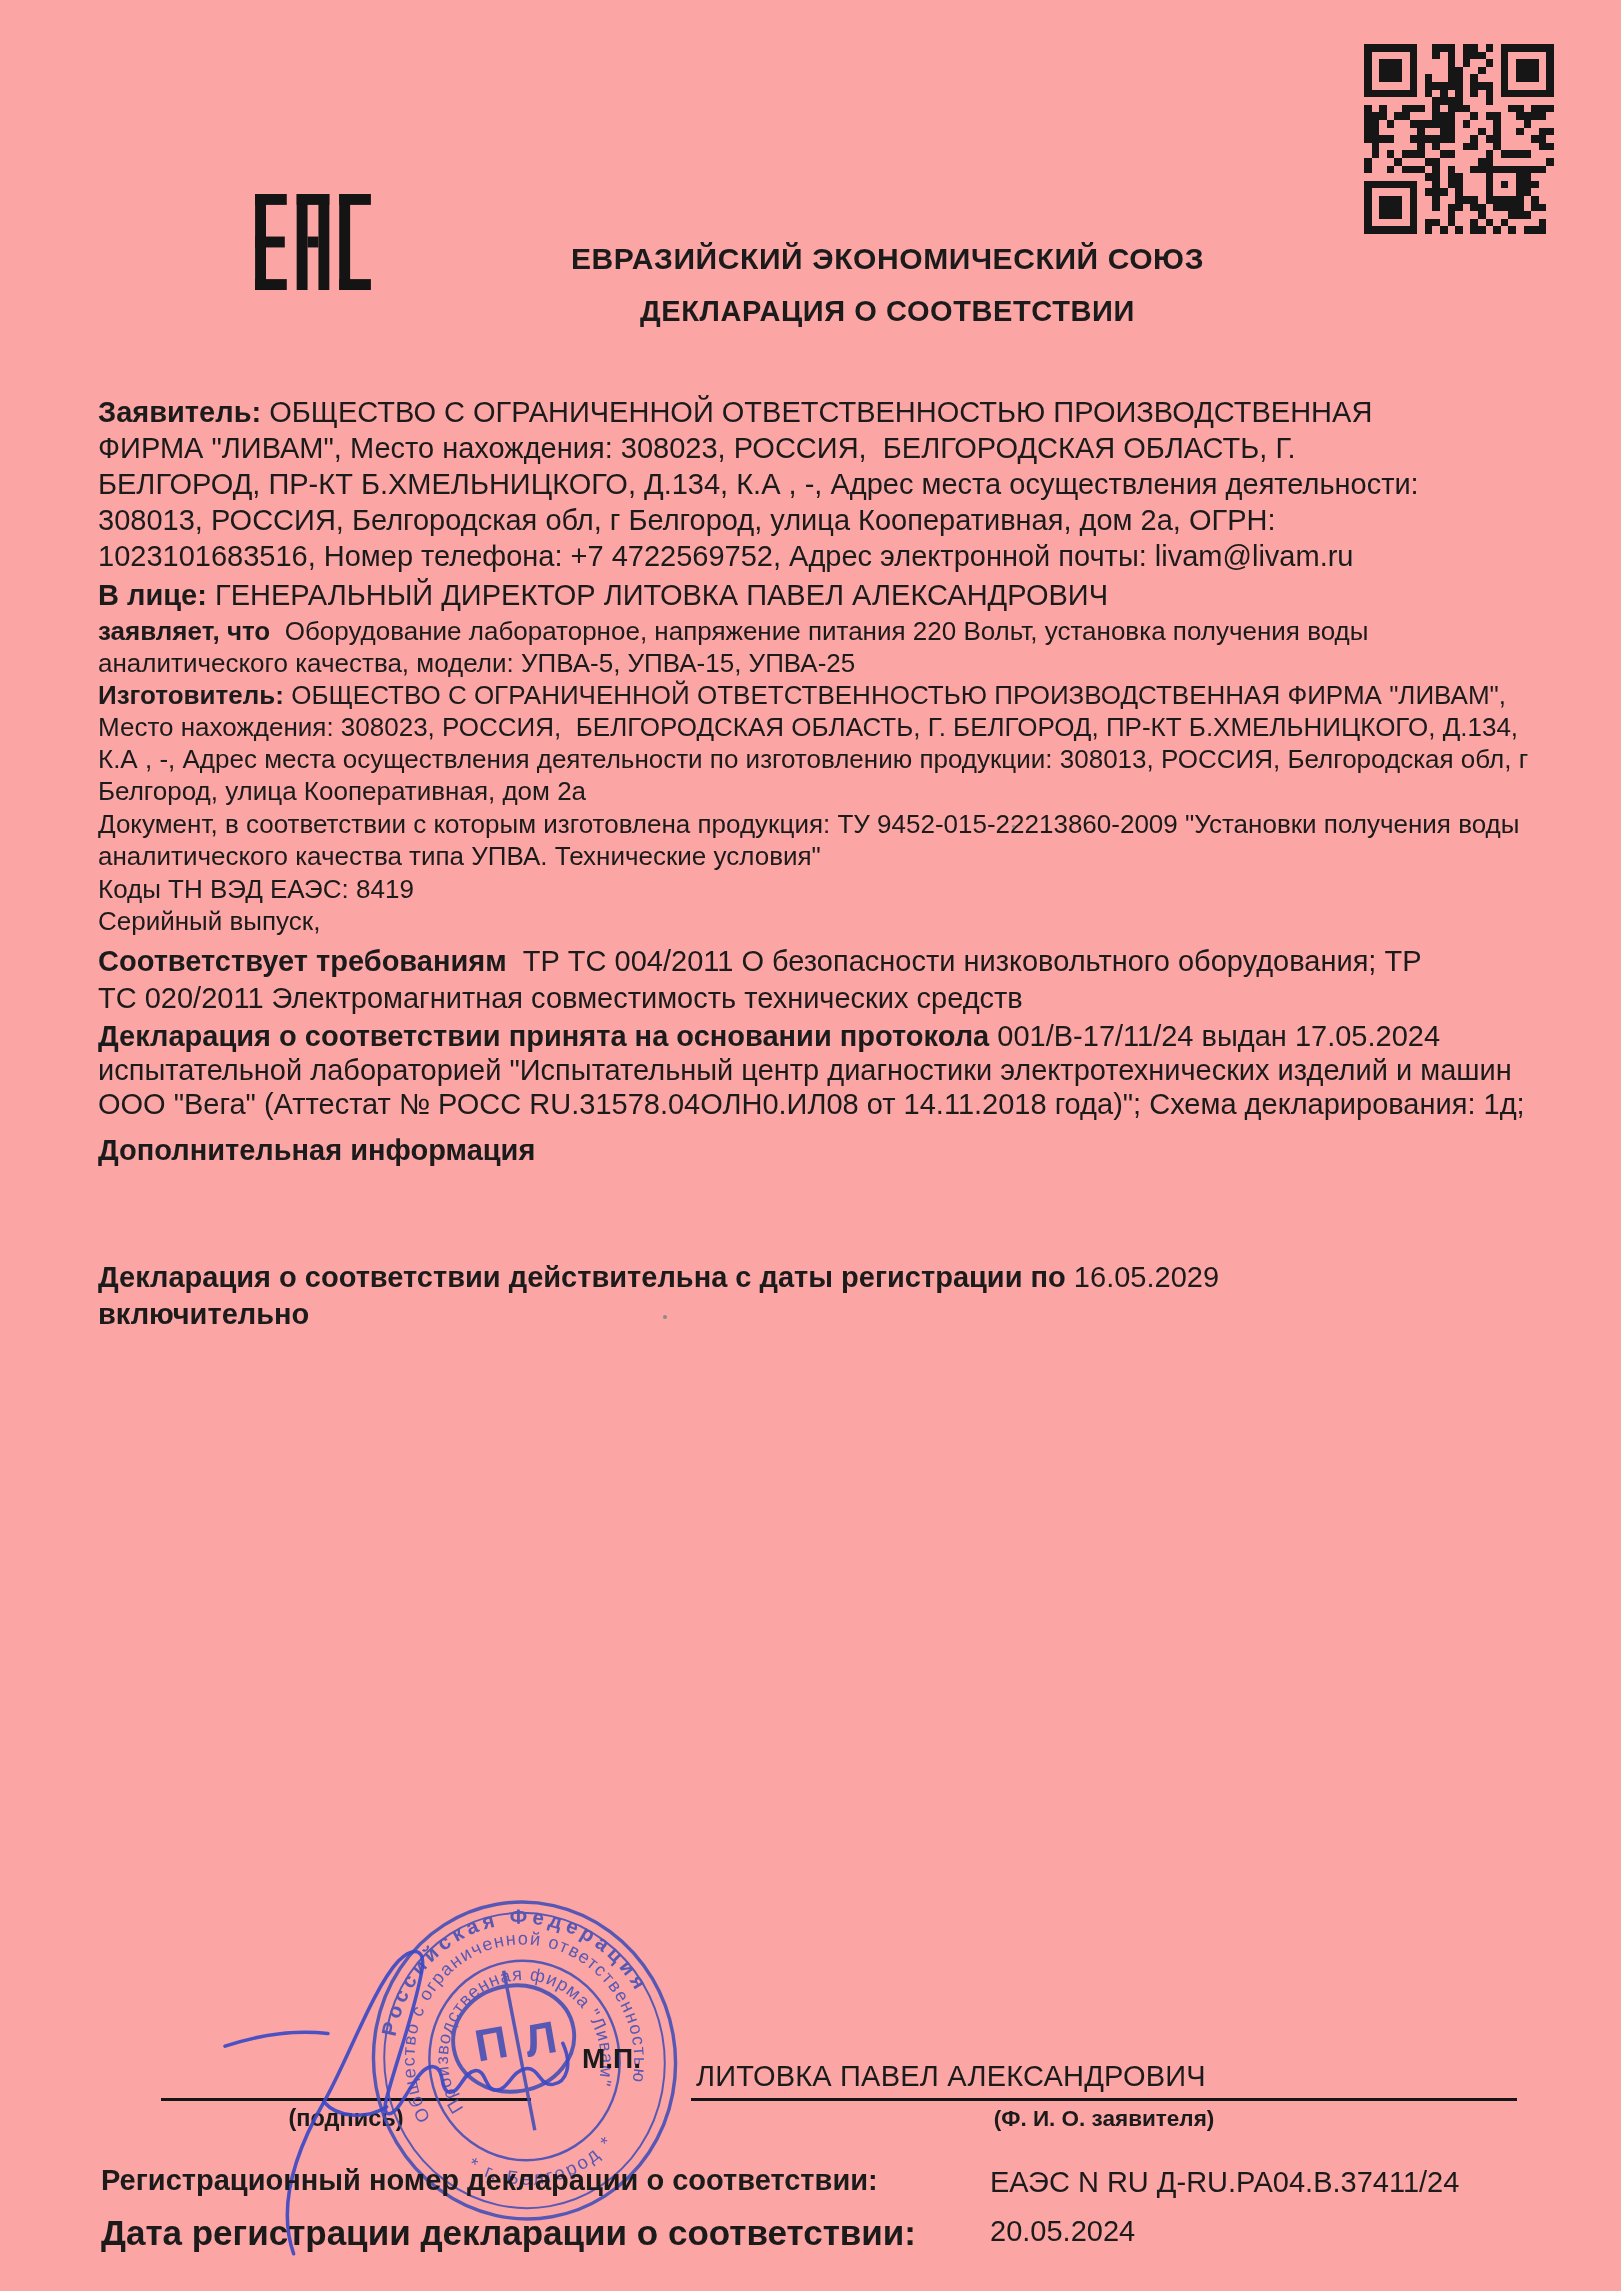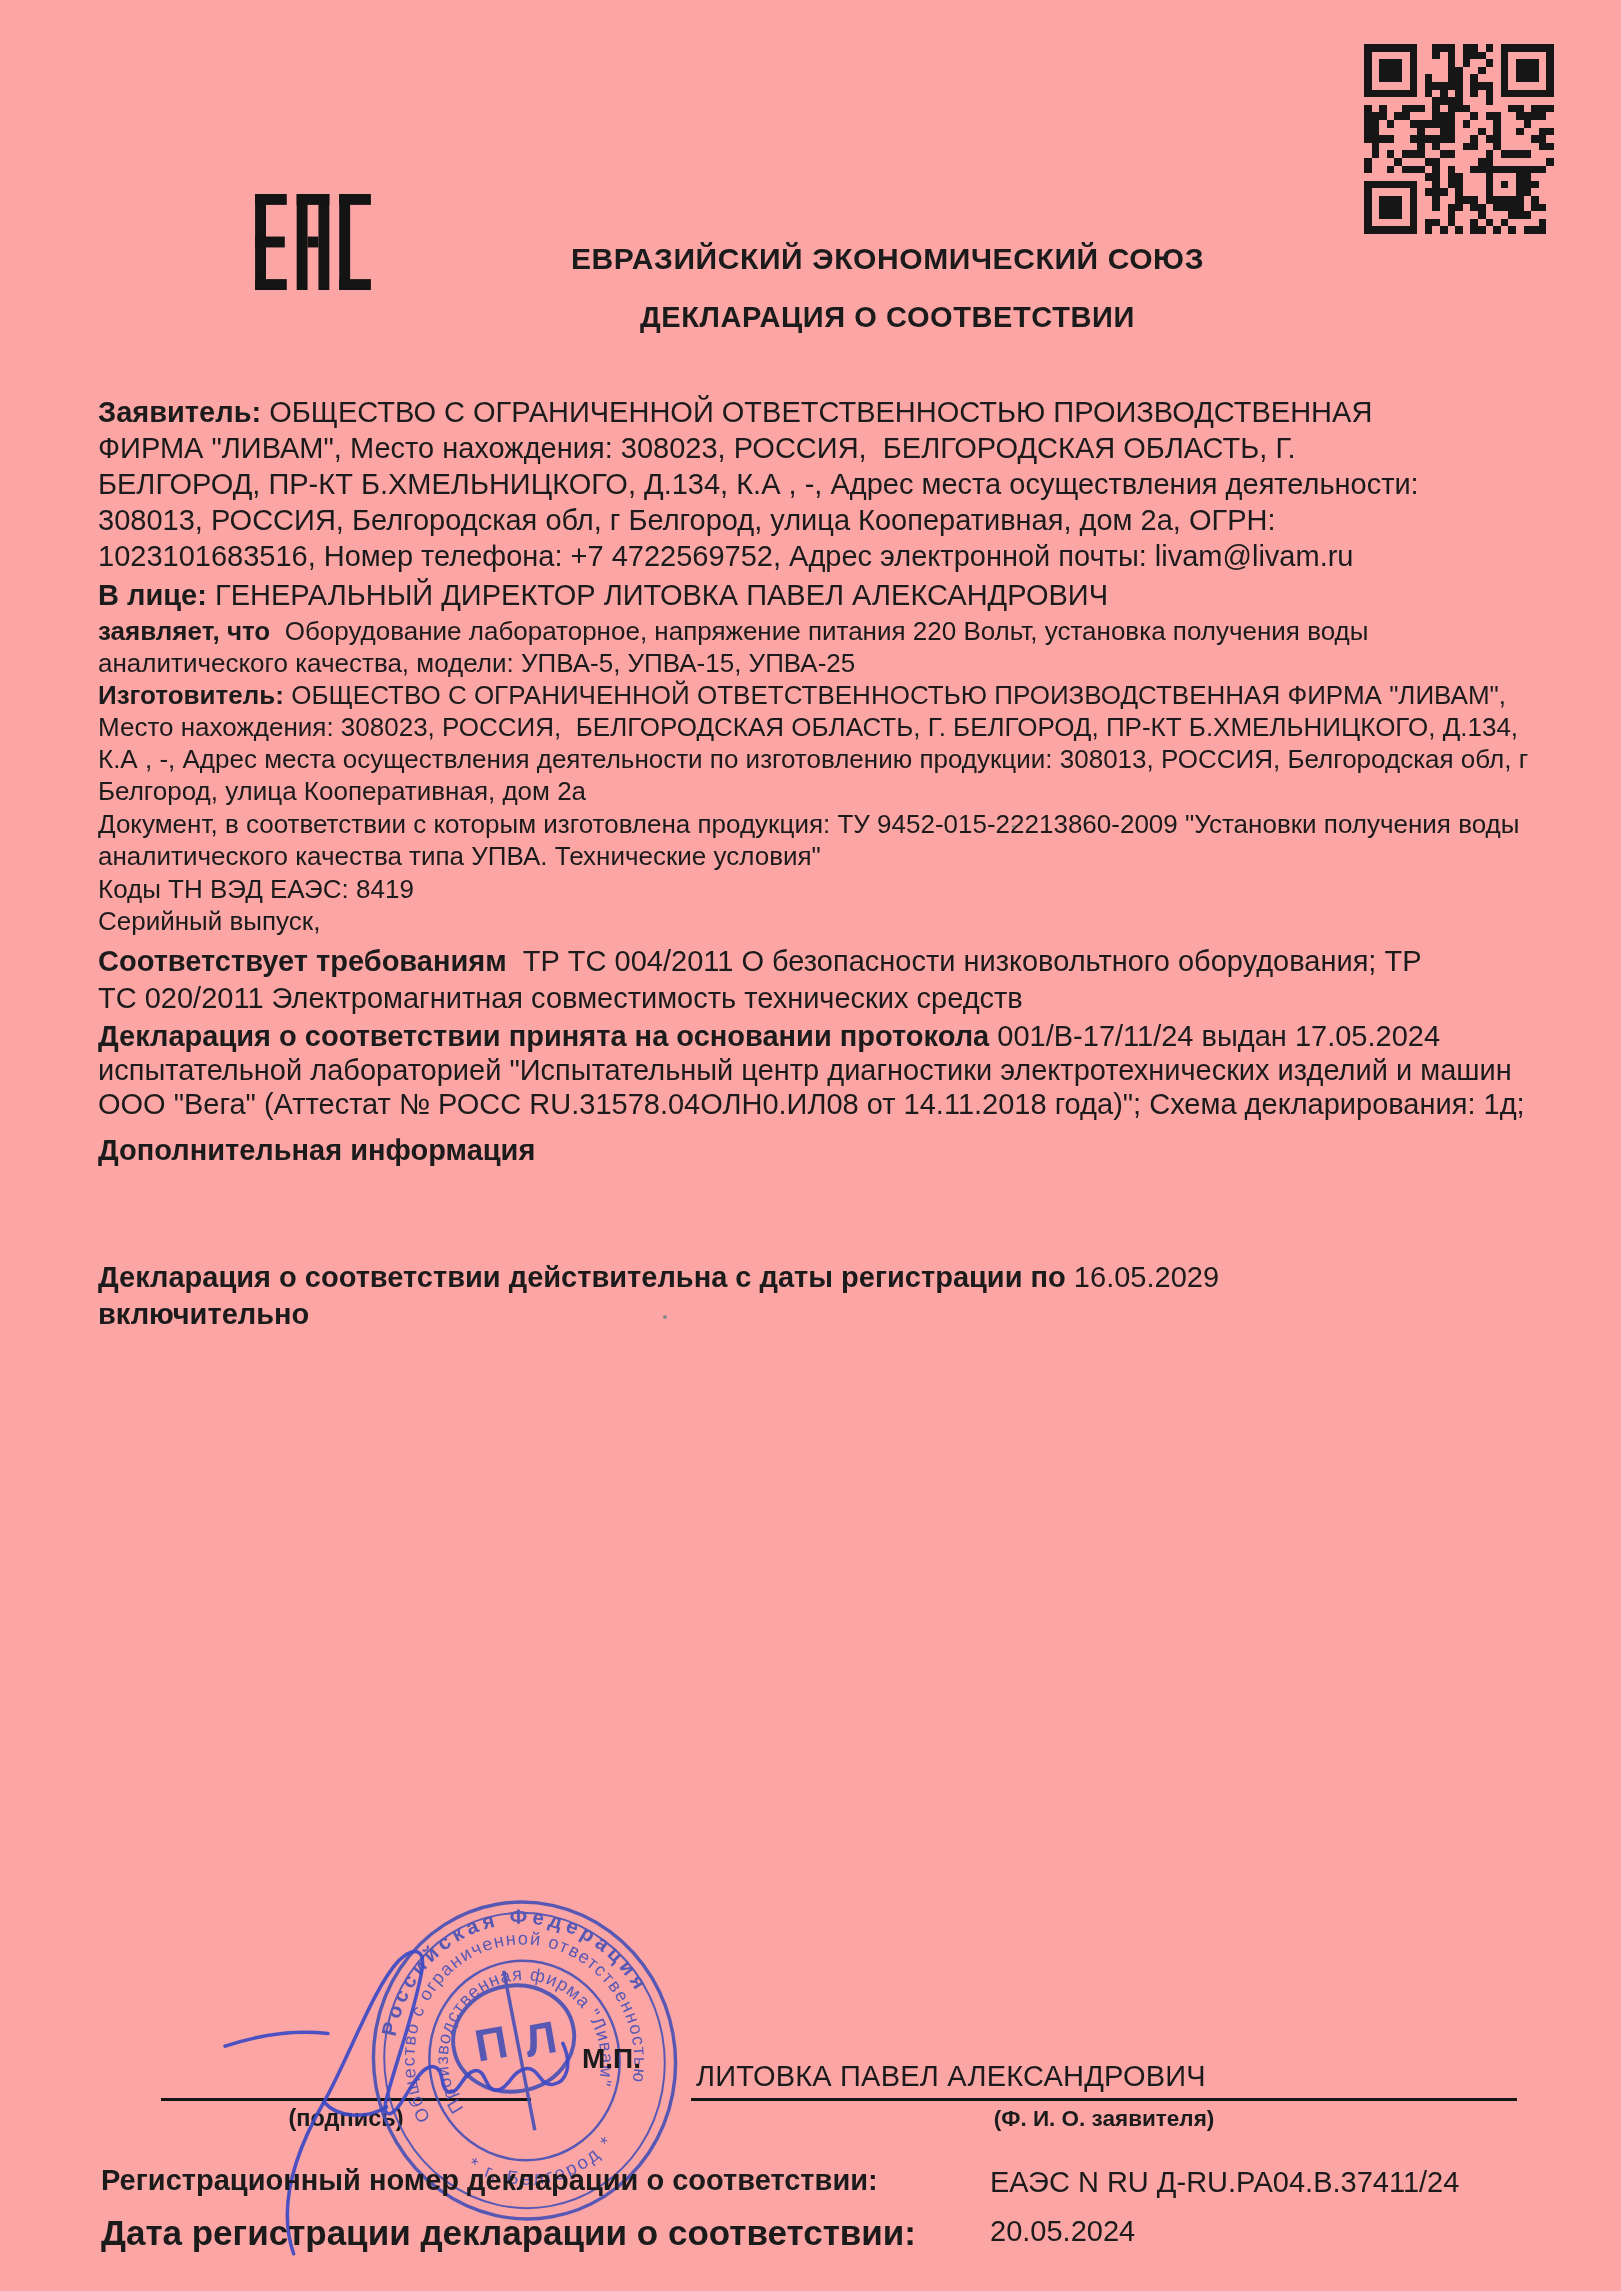--- a/index.html
+++ b/index.html
@@ -9,21 +9,21 @@
     margin:0 auto;
     background:#fca5a5;
     font-family:"Liberation Sans", sans-serif;
     color:#1b1b1b;
     overflow:hidden;
   }
   
   .eac-mark{position:absolute;left:255px;top:194px;}
   .titles{position:absolute;left:412px;top:242px;width:951px;text-align:center;}
   .doc-union{font-size:30px;font-weight:bold;letter-spacing:0.6px;}
-  .doc-type{margin-top:25px;font-size:29px;font-weight:bold;letter-spacing:0.6px;}
+  .doc-type{margin-top:19px;font-size:29px;font-weight:bold;letter-spacing:0.6px;}
   .qr{position:absolute;left:1364px;top:44px;}
   
   .p{position:absolute;left:98px;width:1494px;white-space:pre-wrap;}
   .p b{font-weight:bold;}
   .p-applicant{top:365px;font-size:29px;line-height:36px;}
   .p-inperson{top:548px;font-size:29px;line-height:36px;}
   .p-declares{top:589px;font-size:26px;line-height:32px;}
   .p-manufacturer{top:653px;font-size:26px;line-height:32px;}
   .p-document{top:782px;font-size:26px;line-height:32px;}
   .p-tnved{top:847px;font-size:26px;line-height:32px;}

